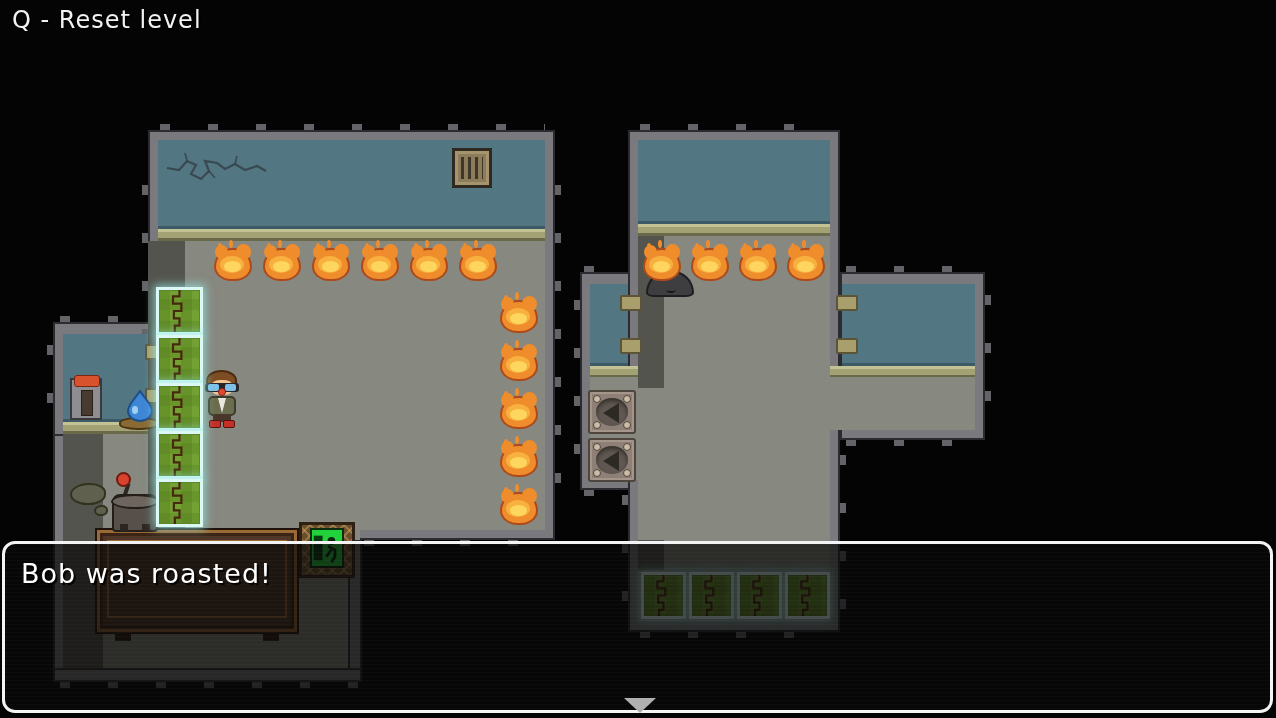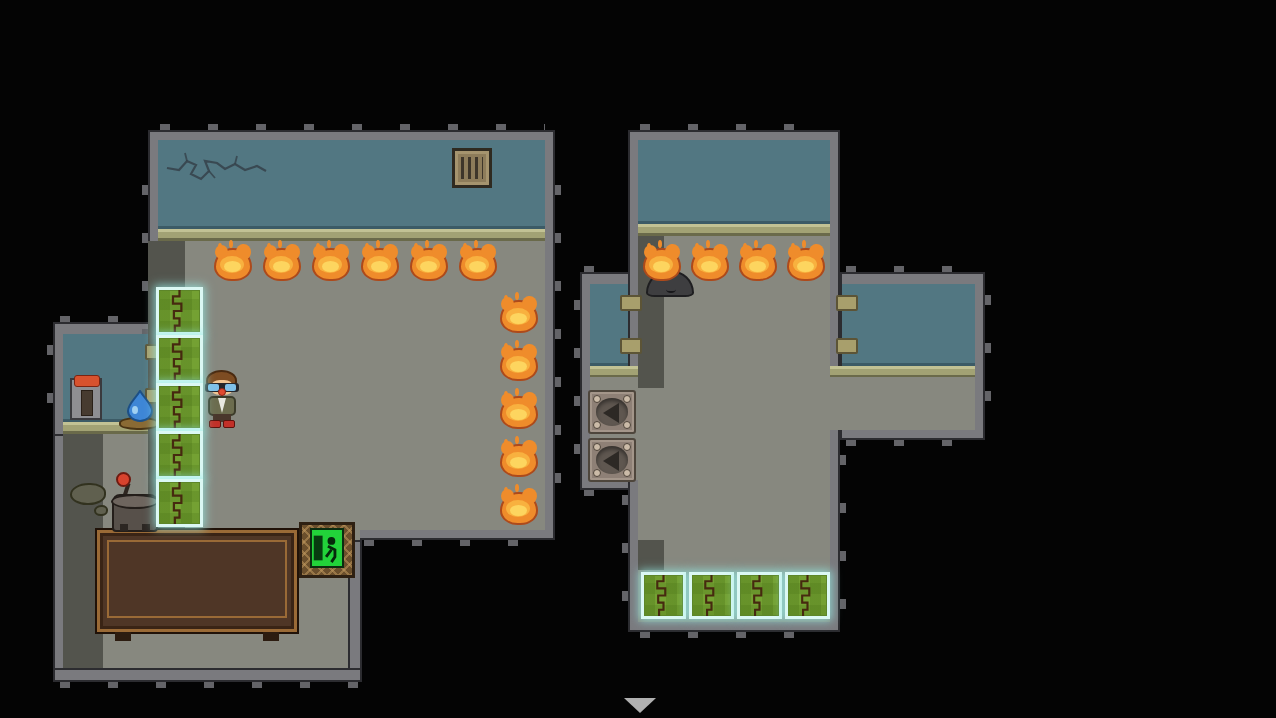--- a/index.html
+++ b/index.html
@@ -218,21 +218,25 @@
     <i class="lens r"></i>
     <i class="nose"></i>
     <i class="torso"></i>
     <i class="shirt"></i>
     <i class="legs"></i>
     <i class="shoe l"></i>
     <i class="shoe r"></i>
   </div>
   <div class="abs lump" style="left: 646px; top: 270px;"></div>
 
+  <div class="abs dialog">
+    <div class="dialog-text">Bob was roasted!</div>
+  </div>
   <div class="abs tri-down"></div>
+  <div class="abs hud">Q - Reset level</div>
 
 <div class="spr fire" style="left: 212px; top: 243px;">
       <i class="sp" style="left:6px;top:0"></i>
       <i class="sp" style="left:17px;top:-3px"></i>
       <i class="sp" style="left:29px;top:1px"></i>
       <b class="blob"></b>
       <b class="mid"></b>
       <b class="core"></b>
     </div>
     <div class="spr fire" style="left: 261px; top: 243px;">

